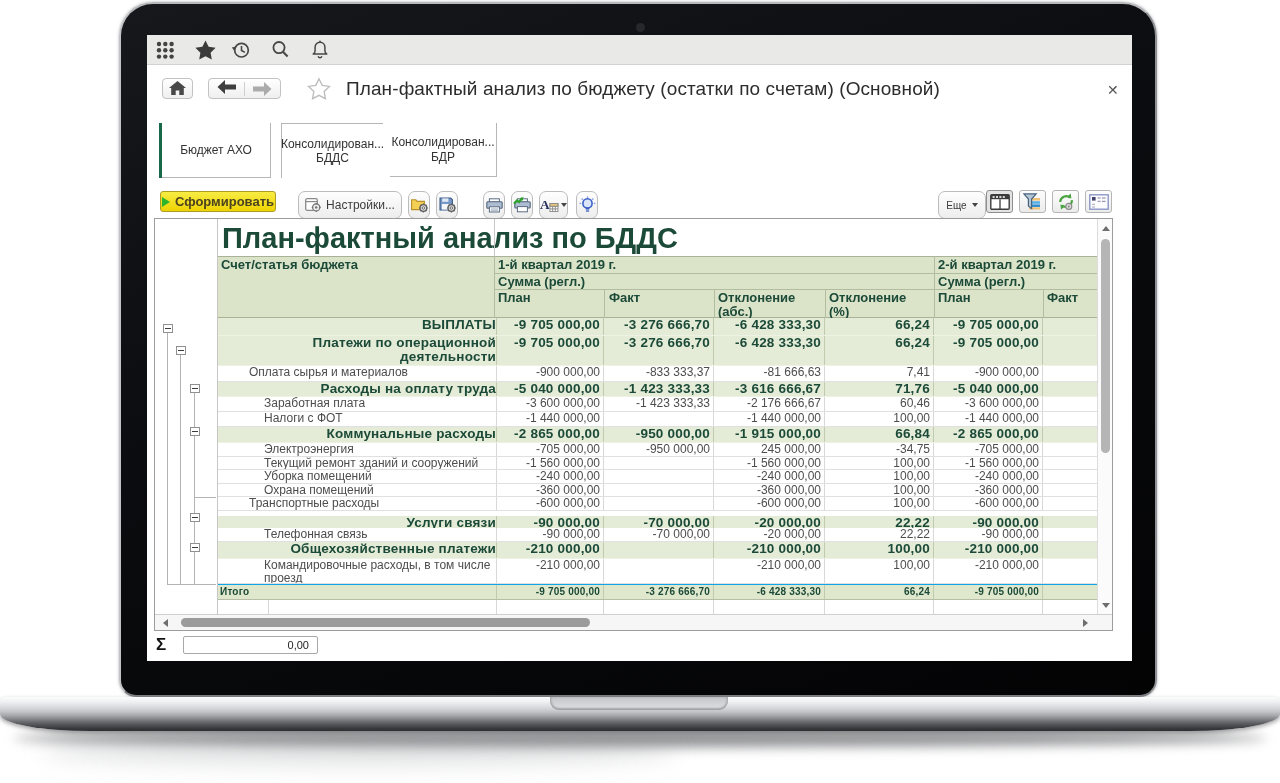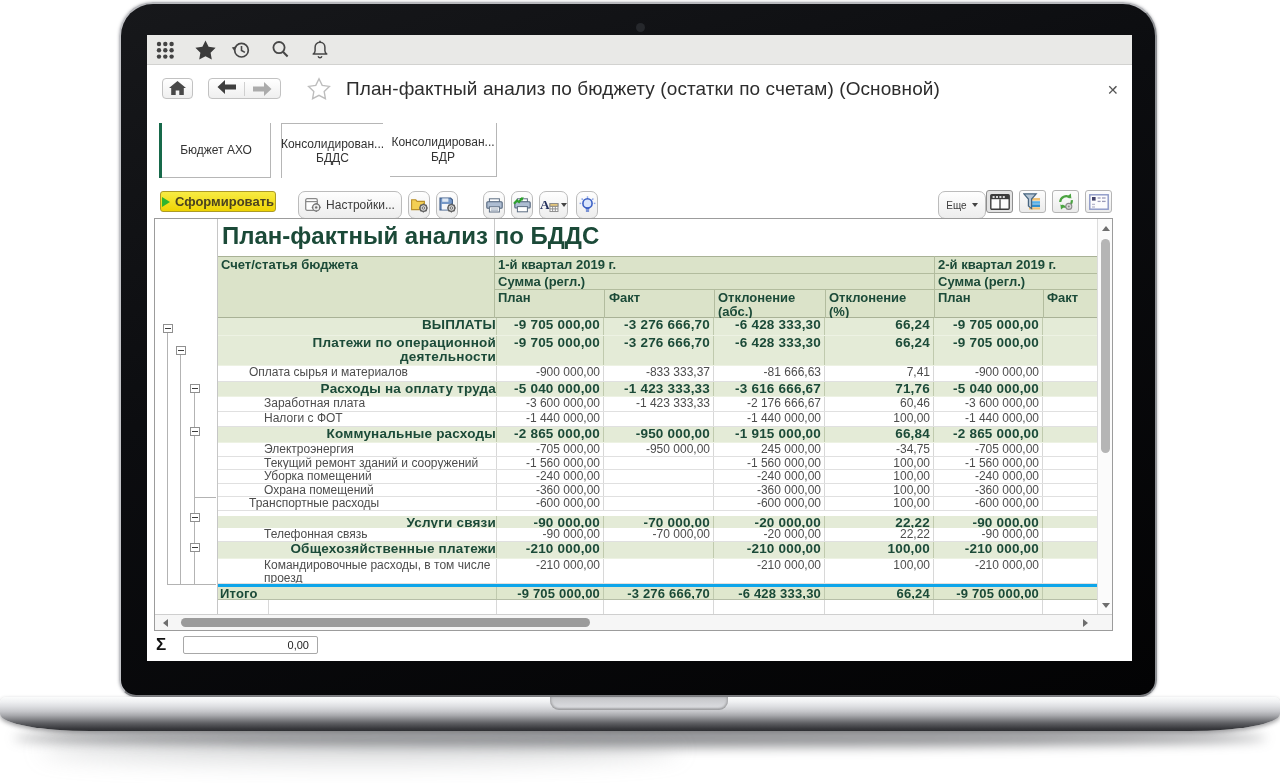--- a/index.html
+++ b/index.html
@@ -42,21 +42,21 @@
   background:linear-gradient(#fefefe,#ededed); display:flex; align-items:center; justify-content:center; color:#3c3c3c;}
 .caret {width:0; height:0; border-top:4px solid #444; border-left:3.5px solid transparent; border-right:3.5px solid transparent; margin-left:5px;}
 .rbtn {position:absolute; top:155px; width:27px; height:23px; border:1px solid #b5b5b5; border-radius:3px;
   background:linear-gradient(#fdfdfd,#ebebeb); display:flex; align-items:center; justify-content:center;}
 
 .grid {position:absolute; left:7px; top:183px; width:959px; height:413px; border:1px solid #9c9c9c; background:#fff;}
 .treecol {position:absolute; left:0; top:0; width:63px; height:395px; border-right:1px solid #c6c6c6;}
 .tl {position:absolute; background:#b3b3b3;}
 .tb {position:absolute; width:10px; height:9px; background:#fff; border:1px solid #909090;}
 .tb i {position:absolute; left:1px; top:3px; width:6px; height:1px; background:#3c3c3c;}
-.rtitle {position:absolute; left:67px; top:3px; font-size:24px; font-weight:bold; color:#1b4a38; white-space:nowrap;text-align:right;}
+.rtitle {position:absolute; left:67px; top:3px; font-size:29px; font-weight:bold; color:#1b4a38; white-space:nowrap;text-align:right;}
 .tline {position:absolute; background:#c9c9c9;}
 .hbg {position:absolute; left:63px; top:37px; width:879px; height:62px; background:#dbe3c9;
   border-top:1px solid #a9b296; border-bottom:1px solid #a9b296;}
 .hv {position:absolute; width:1px; background:#b2bc9e;}
 .hh {position:absolute; height:1px; background:#b2bc9e;}
 .ht {position:absolute; font-weight:bold; font-size:13px; color:#1b4a38; line-height:13.5px; white-space:nowrap;}
 .row {position:absolute; left:63px; width:879px;}
 .row span {position:absolute; top:0; height:100%; overflow:hidden;}
 .cA {left:0px; width:276px;}
 .cB {left:276px; width:110px;}
@@ -66,22 +66,22 @@
 .cF {left:716px; width:109px;}
 .cG {left:825px; width:54px;}
 .cA {left:63px;}
 .row .cA {left:0; width:279px;}
 .n {text-align:right; padding-right:3px;}
 .row.g {background:#e4ebd7; border-bottom:1px solid #edf2e3; font-weight:bold; font-size:13.5px;
   color:#1b4a38; line-height:14px; padding-top:1px; letter-spacing:0.2px;}
 .row.g span {border-right:1px solid #c0caae;text-align:right;}
 .row.w {background:#fff; border-bottom:1px solid #e0e0e0; font-size:12px; color:#4d4d4d; line-height:12.5px; padding-top:0.5px;}
 .row.w span {border-right:1px solid #d8d8d8;}
-.row.t {background:#dfe7cd; border-top:3px solid #0ea5e9; border-bottom:1px solid #b6bea7;
-  font-weight:bold; font-size:13px; color:#1b4a38; line-height:14px; letter-spacing:0.2px;}
+.row.t {background:#dfe7cd; border-top:1px solid #0ea5e9; border-bottom:1px solid #b6bea7;
+  font-weight:bold; font-size:10px; color:#1b4a38; line-height:14px; letter-spacing:0.2px;}
 .row.t span {border-right:1px solid #c0caae;}
 .row span.cG {border-right:none;}
 .vscroll {position:absolute; left:942px; top:0; width:15px; height:395px; background:#fbfbfb; border-left:1px solid #dcdcdc;}
 .vthumb {position:absolute; left:3px; top:20px; width:9px; height:214px; background:#b5b5b5; border-radius:5px;}
 .hscroll {position:absolute; left:0; top:395px; width:957px; height:16px; background:#f6f6f6; border-top:1px solid #cfcfcf;}
 .hthumb {position:absolute; left:26px; top:3px; width:409px; height:9px; background:#9b9b9b; border-radius:5px;}
 .arr {position:absolute; width:0; height:0;}
 .sig {position:absolute; left:9px; top:600px; font-size:17px; font-weight:bold; color:#111;}
 .sbox {position:absolute; left:36px; top:601px; width:135px; height:18px; border:1px solid #a8a8a8; border-radius:2px;
   font-size:11px; color:#222; text-align:right; padding:2px 8px 0 0; background:#fff;}

